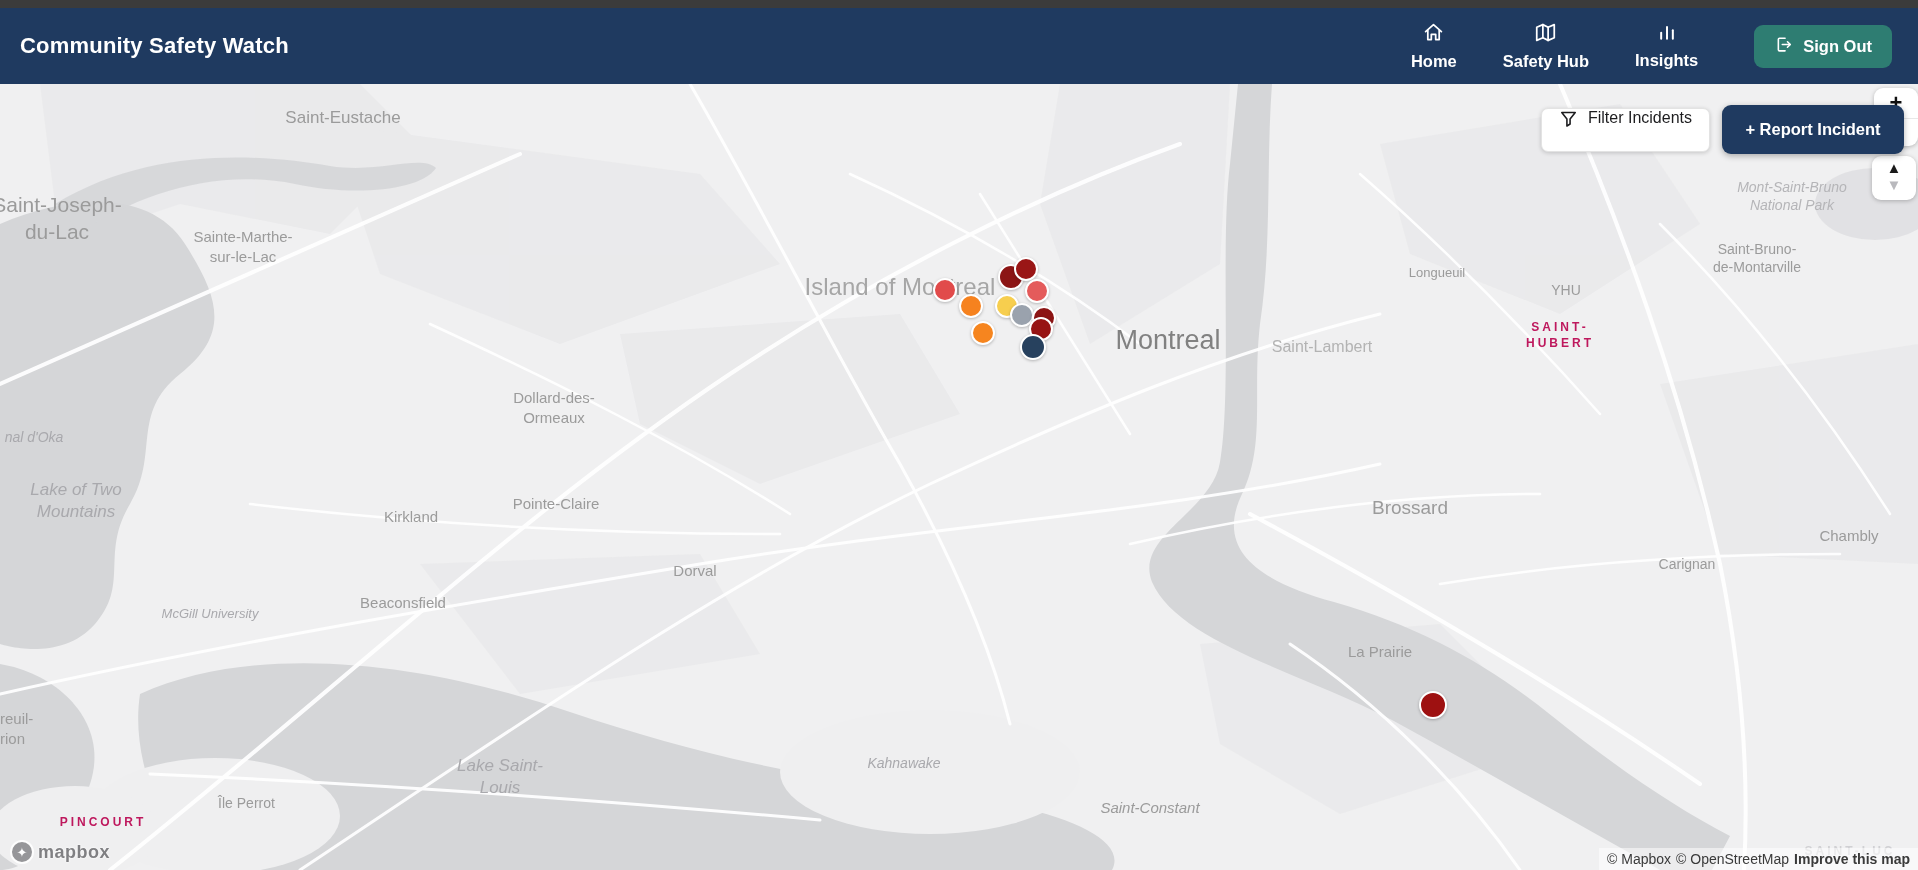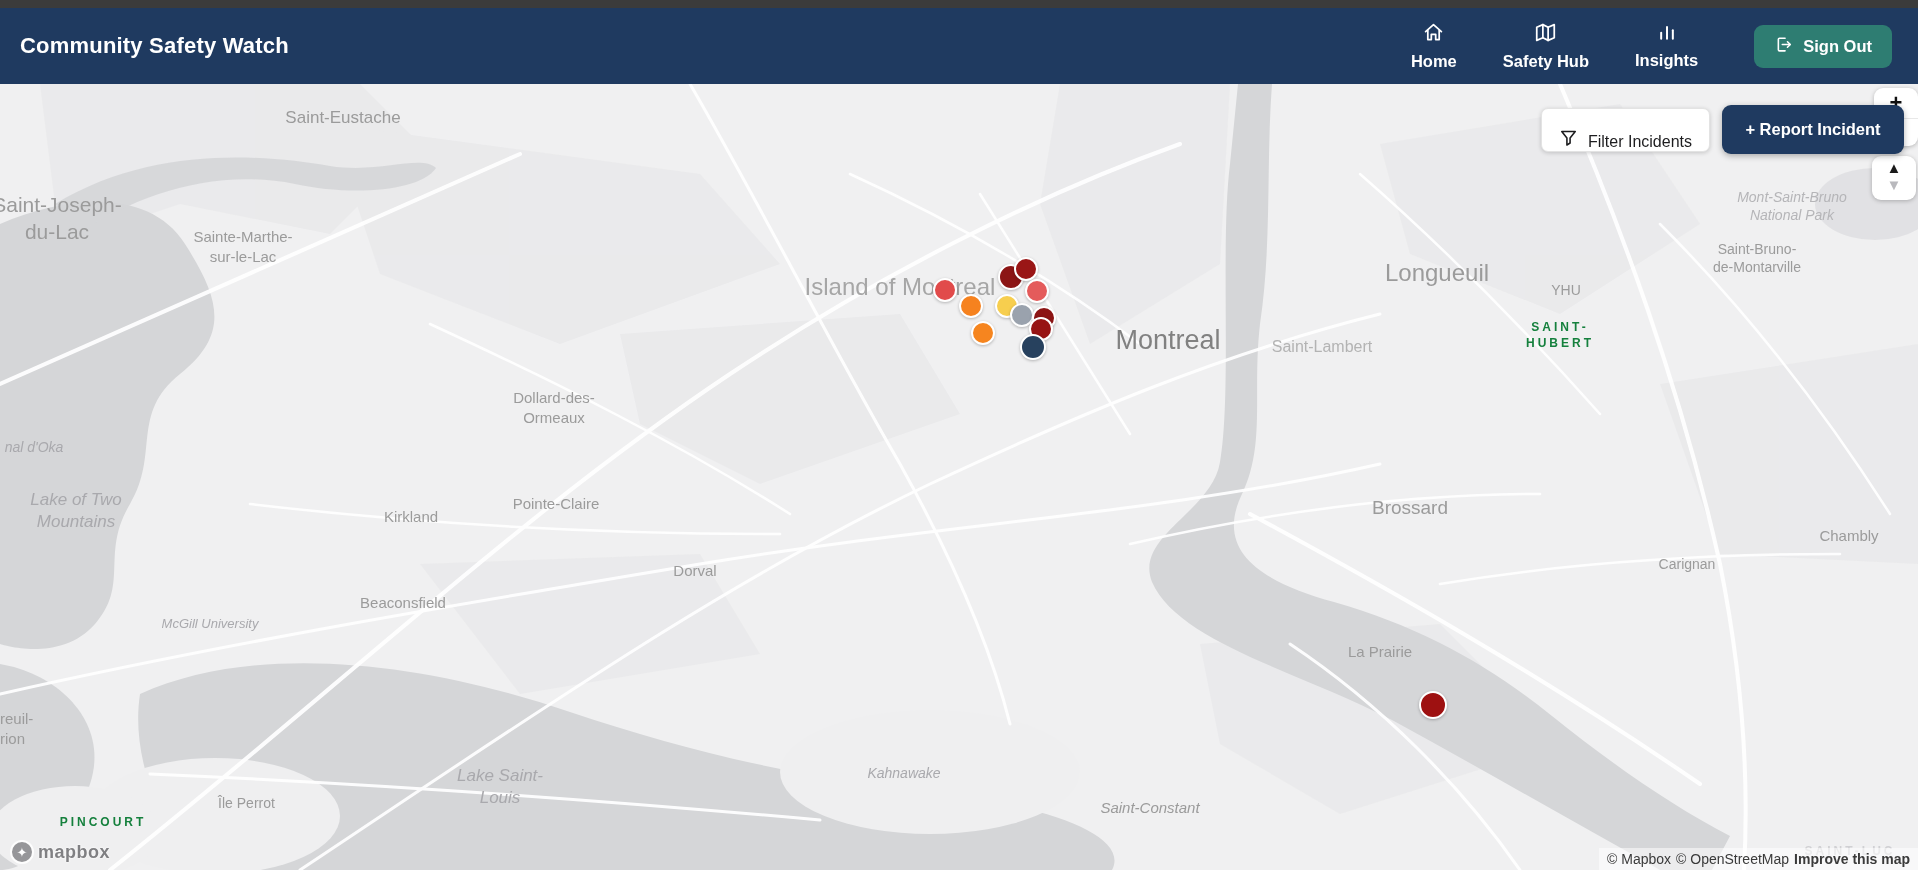--- a/index.html
+++ b/index.html
@@ -12,27 +12,27 @@
   .nav { display:flex; align-items:center; gap:46px; }
   .nav-item { display:flex; align-items:center; gap:9px; color:#fff; font-size:16.5px; font-weight:600; cursor:pointer;flex-direction:column; }
   .nav-item svg { display:block; }
   .signout-btn { display:flex; align-items:center; gap:10px; background:var(--signout_bg); color:#fff; font-size:16.5px; font-weight:600; border:none; border-radius:9px; padding:10px 20px; margin-left:10px; cursor:pointer; }
 
   
   .map { position:relative; width:1918px; height:786px; background:var(--map_bg); overflow:hidden; }
   .map svg.base { position:absolute; inset:0; }
 
   .mlabel { position:absolute; transform:translate(-50%,-50%); color:var(--label_gray); text-align:center; line-height:1.3; white-space:nowrap; z-index:2; }
-  .mlabel.it { font-style:italic; color:#a9a9ad;margin-top:10px; }
-  .mlabel.caps { letter-spacing:3px; color:#15803d; font-weight:bold; }
+  .mlabel.it { font-style:italic; color:#a9a9ad; }
+  .mlabel.caps { letter-spacing:3px; color:#be185d; font-weight:bold; }
   .mlabel.left { transform:translate(0,-50%); text-align:left; }
 
   .marker { position:absolute; transform:translate(-50%,-50%); border-radius:50%; border:2.5px solid #fff; box-shadow:0 1px 3px rgba(0,0,0,.25); z-index:4; cursor:pointer; }
 
-  .filter-btn { position:absolute; left:1541px; top:24px; width:169px; height:44px; background:#fff; border:1px solid #e3e3e3; border-radius:7px; box-shadow:0 1px 4px rgba(0,0,0,.18); display:flex; align-items:flex-end; justify-content:center; gap:10px; font-size:16px; color:#1d1d1f; cursor:pointer; z-index:10; }
+  .filter-btn { position:absolute; left:1541px; top:24px; width:169px; height:44px; background:#fff; border:1px solid #e3e3e3; border-radius:7px; box-shadow:0 1px 4px rgba(0,0,0,.18); display:flex; align-items:flex-start; justify-content:center; gap:10px; font-size:16px; color:#1d1d1f; cursor:pointer; z-index:10; }
   .report-btn { position:absolute; left:1722px; top:21px; width:182px; height:49px; background:var(--report_bg); color:#fff; border:none; border-radius:9px; box-shadow:0 2px 6px rgba(0,0,0,.3); font-size:16.5px; font-weight:bold; display:flex; align-items:center; justify-content:center; cursor:pointer; z-index:10; }
 
   .nav-ctl { position:absolute; background:#fff; border-radius:9px; box-shadow:0 1px 4px rgba(0,0,0,.25); z-index:5; width:44px; text-align:center; }
   .nav-ctl.zoombox { left:1874px; top:4px; height:58px; }
   .nav-ctl .zin { font-size:22px; font-weight:bold; color:#111; line-height:30px; border-bottom:1px solid #e8e8e8; cursor:pointer; }
   .nav-ctl .zout { font-size:22px; color:#111; line-height:28px; cursor:pointer; }
   .nav-ctl.pitchbox { left:1872px; top:72px; height:44px; padding-top:3px; }
   .nav-ctl .arr-up { color:#1a1a1a; font-size:15px; line-height:18px; cursor:pointer; }
   .nav-ctl .arr-dn { color:#b9b9bd; font-size:15px; line-height:16px; cursor:pointer; }
 
@@ -231,21 +231,21 @@
     </div>
     <div class="mlabel" style="left: 900px; top: 203px; font-size: 24px; color: rgb(166, 166, 166);">
       <div>Island of Montreal</div>
     </div>
     <div class="mlabel" style="left: 1168px; top: 257px; font-size: 27px; color: rgb(129, 129, 129);">
       <div>Montreal</div>
     </div>
     <div class="mlabel" style="left: 1322px; top: 263px; font-size: 16px; color: rgb(179, 179, 179);">
       <div>Saint-Lambert</div>
     </div>
-    <div class="mlabel" style="left: 1437px; top: 189px; font-size: 24px;">
+    <div class="mlabel" style="left: 1437px; top: 189px; font-size: 13px;">
       <div>Longueuil</div>
     </div>
     <div class="mlabel" style="left: 1566px; top: 206px; font-size: 14px;">
       <div>YHU</div>
     </div>
     <div class="mlabel caps" style="left: 1560px; top: 252px; font-size: 12px;">
       <div>SAINT-</div>
       <div>HUBERT</div>
     </div>
     <div class="mlabel it" style="left: 1792px; top: 112px; font-size: 14px; color: rgb(181, 181, 184);">

